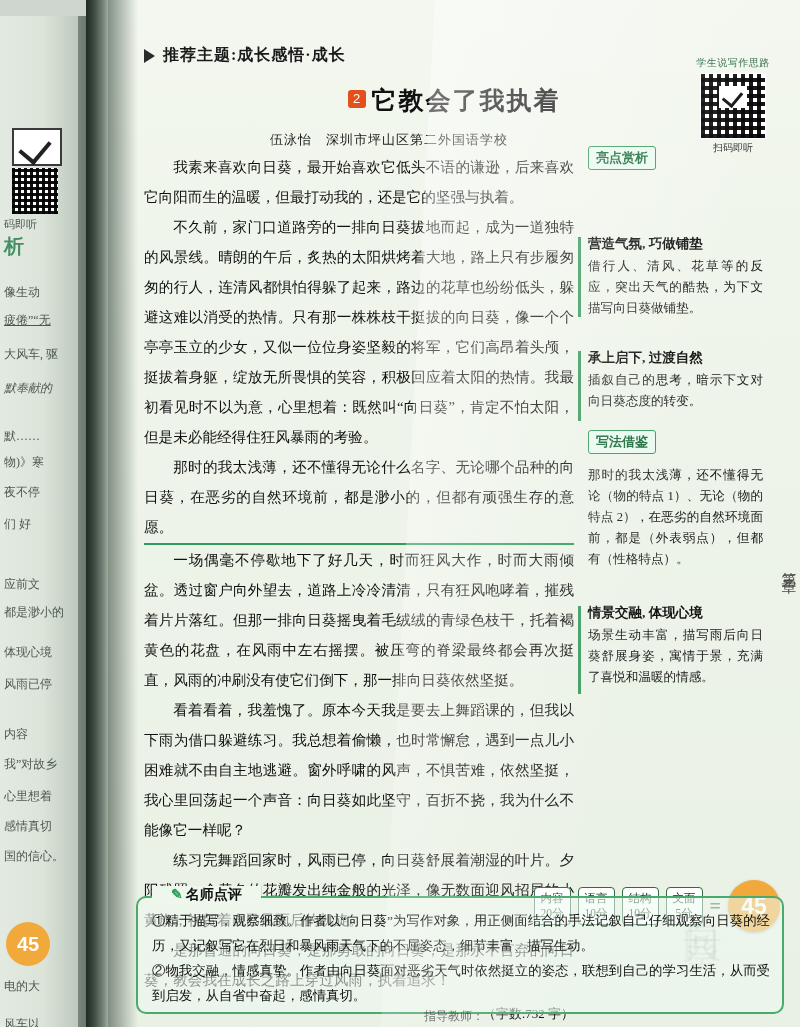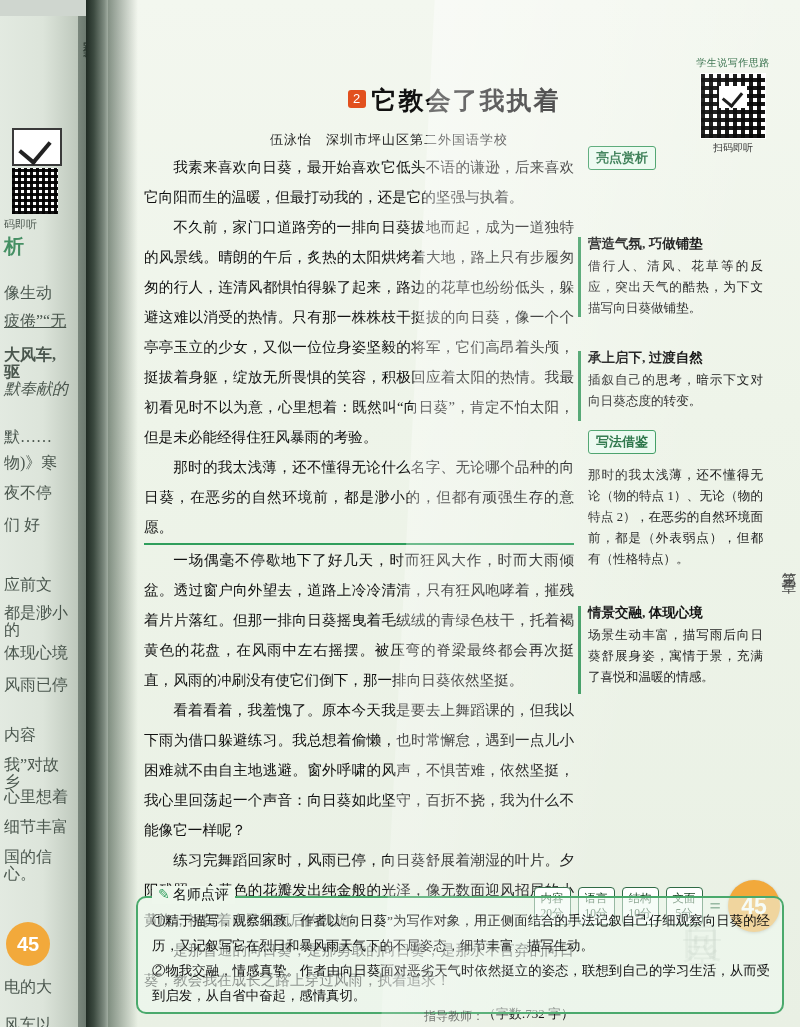--- a/index.html
+++ b/index.html
@@ -19,21 +19,21 @@
   .left-edge .lp{
     position:absolute;left:0;top:0;width:78px;height:1027px;
     background:linear-gradient(90deg,#e8efe6 0%,#dfe7dd 55%,#c3cdc1 100%);
     opacity:.93;
   }
   .le-txt{
     position:absolute;color:#2e3b33;font-size:13px;line-height:18px;
     writing-mode:vertical-rl;opacity:.75;
   }
   .le-block{
-    position:absolute;left:4px;width:70px;color:#26332b;font-size:16px;
+    position:absolute;left:4px;width:70px;color:#26332b;font-size:12px;
     line-height:17px;opacity:.8;
   }
   .le-green{color:#1f7a46;}
   .le-badge{
     position:absolute;left:6px;width:44px;height:44px;border-radius:50%;
     background:#f2a93b;color:#fff;font-size:20px;font-weight:bold;
     display:flex;align-items:center;justify-content:center;
     font-family:"Liberation Sans",sans-serif;
   }
   .le-chk{
@@ -134,22 +134,22 @@
     font-family:"Liberation Sans",sans-serif;box-shadow:0 1px 3px rgba(0,0,0,.25);
   }
 
   
   .comment{
     position:absolute;left:28px;right:16px;top:896px;height:118px;
     border:2px solid #4aa96c;border-radius:10px;background:rgba(238,250,240,.55);
     padding:10px 12px 0 14px;box-sizing:border-box;
   }
   .comment .ttl{
-    position:absolute;left:14px;top:-12px;background:#eef7ec;padding:0 6px;
-    font-size:14px;font-weight:normal;color:#111;
+    position:absolute;left:14px;top:-12px;background:#eef7ec;padding:0 19px;
+    font-size:14px;font-weight:bold;color:#111;
   }
   .comment .ttl .pen{color:#2f9e5c;margin-right:3px;}
   .comment p{margin:0;font-size:13.4px;line-height:25px;color:#111;text-align:justify;}
 
   
   .chaptab{
     position:absolute;right:2px;top:560px;width:26px;height:120px;
     writing-mode:vertical-rl;font-size:15px;color:#2a2a2a;letter-spacing:3px;
     opacity:.85;
   }
@@ -167,44 +167,48 @@
 <div class="left-edge">
   <div class="lp"></div>
 
   <div class="le-block le-txt" style="top:14px;left:30px;height:110px;">写作要求</div>
   <div class="le-chk" style="left:12px;top:112px;"></div>
   <div class="le-qr" style="left:12px;top:152px;"></div>
   <div class="le-block" style="top:200px;font-size:11px;">码即听</div>
   <div class="le-block le-green" style="top:222px;font-size:20px;font-weight:bold;">析</div>
   <div class="le-block" style="top:268px;">像生动</div>
   <div class="le-block" style="top:296px;text-decoration:underline;">疲倦”“无</div>
-  <div class="le-block" style="top:330px;font-weight:bold;">大风车, 驱</div>
+  <div class="le-block" style="top:330px;">大风车, 驱</div>
   <div class="le-block" style="top:364px;font-style:italic;">默奉献的</div>
   <div class="le-block" style="top:412px;">默……</div>
   <div class="le-block" style="top:438px;">物)》寒</div>
   <div class="le-block" style="top:468px;">夜不停</div>
   <div class="le-block" style="top:500px;">们 好</div>
   <div class="le-block" style="top:560px;">应前文</div>
   <div class="le-block" style="top:588px;">都是渺小的</div>
   <div class="le-block" style="top:628px;">体现心境</div>
   <div class="le-block" style="top:660px;">风雨已停</div>
   <div class="le-block" style="top:710px;">内容</div>
   <div class="le-block" style="top:740px;">我”对故乡</div>
   <div class="le-block" style="top:772px;">心里想着</div>
-  <div class="le-block" style="top:802px;">细节丰富</div>
+  <div class="le-block" style="top:802px;">感情真切</div>
   <div class="le-block" style="top:832px;">国的信心。</div>
   <div class="le-badge" style="top:906px;">45</div>
   <div class="le-block" style="top:962px;">电的大</div>
   <div class="le-block" style="top:1000px;">风车以</div>
 </div>
 
 <div class="spine"></div>
 
 <div class="page">
 
+  <div class="hdr">
+    <span class="tri"></span>
+    <span class="t">推荐主题:成长感悟·成长</span>
+  </div>
 
   <div class="qrbox">
     <div class="cap">学生说写作思路</div>
     <div class="qr">
         <span class="mark"></span>
       </div>
     <div class="cap2">扫码即听</div>
   </div>
 
   <div class="title">

